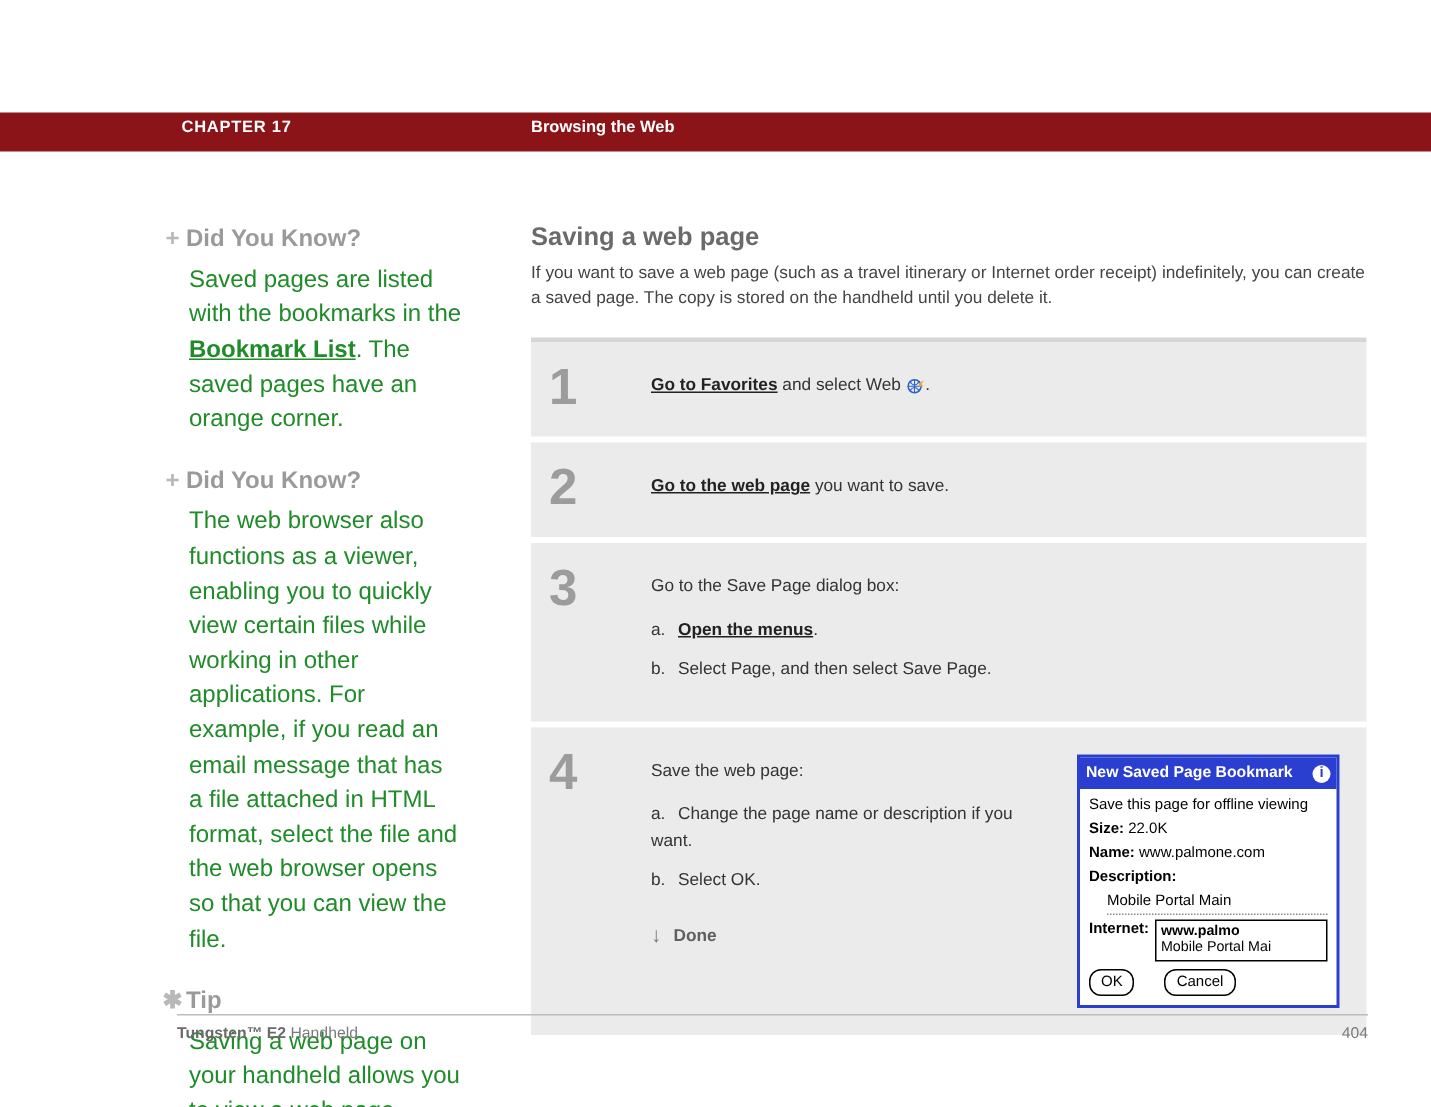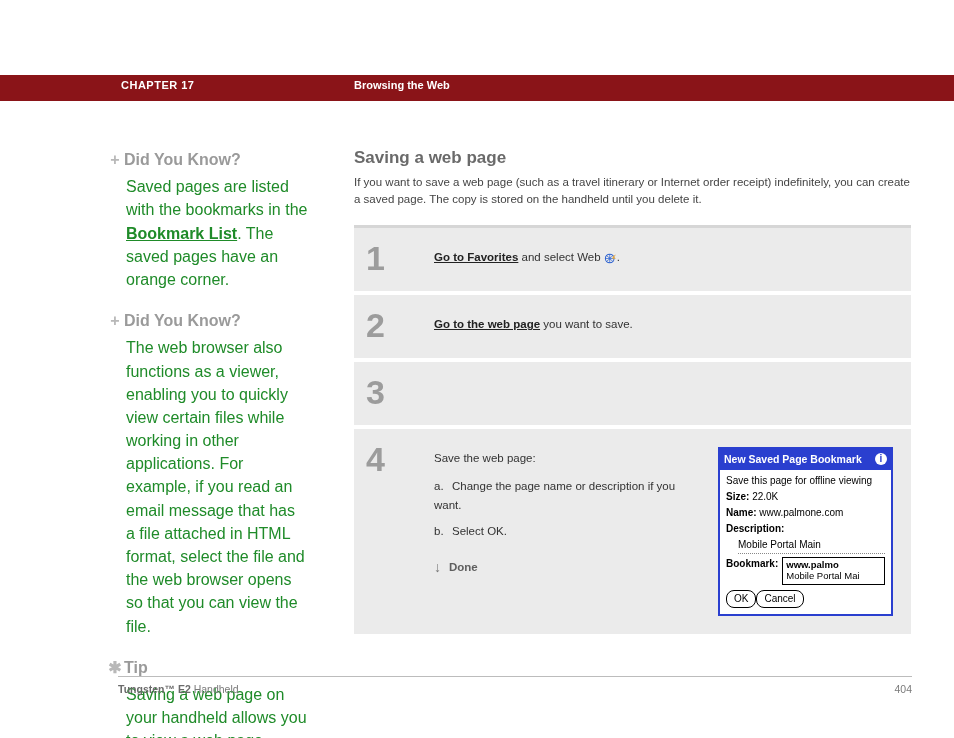--- a/index.html
+++ b/index.html
@@ -194,21 +194,21 @@
     font-size: 9.5px;
     line-height: 1.15;
     flex: 1;
   }
   .palm-shot .pbtn {
     display: inline-block;
     border: 1px solid #000;
     border-radius: 8px;
     padding: 1px 7px;
     font-size: 10px;
-    margin-right: 0;
+    margin-right: 20px;
     background: #fff;
   }
   .palm-shot .btns { margin-top: 5px; }
   .footer {
     position: absolute;
     left: 118px;
     right: 42px;
     top: 676px;
     border-top: 1px solid #bcbcbc;
     padding-top: 6px;
@@ -276,20 +276,27 @@
 
     <div class="step">
       <div class="num">2</div>
       <div class="body">
         <a class="link">Go to the web page</a><span> you want to save.</span>
       </div>
     </div>
 
     <div class="step">
       <div class="num">3</div>
+      <div class="body">
+        <div>Go to the Save Page dialog box:</div>
+        <ul class="sub">
+          <li><span class="l">a.</span><a class="link">Open the menus</a><span>.</span></li>
+          <li><span class="l">b.</span><span>Select Page, and then select Save Page.</span></li>
+        </ul>
+      </div>
     </div>
 
     <div class="step">
       <div class="num">4</div>
       <div class="body">
         <div class="two-col">
           <div class="col-left">
             <div>Save the web page:</div>
             <ul class="sub">
               <li><span class="l">a.</span><span>Change the page name or description if you want.</span></li>
@@ -304,21 +311,21 @@
               <span>New Saved Page Bookmark</span>
               <span class="info">i</span>
             </div>
             <div class="pbody">
               <div class="row">Save this page for offline viewing</div>
               <div class="row"><span class="lbl">Size:</span> <span>22.0K</span></div>
               <div class="row"><span class="lbl">Name:</span> <span>www.palmone.com</span></div>
               <div class="row"><span class="lbl">Description:</span></div>
               <span class="field">Mobile Portal Main</span>
               <div class="preview-row">
-                <span class="lbl">Bookmark:</span>
+                <span class="lbl">Internet:</span>
                 <div class="preview-box">
                   <b>www.palmo</b><br>
                   <span>Mobile Portal Mai</span>
                 </div>
               </div>
               <div class="btns">
                 <span class="pbtn">OK</span><span class="pbtn">Cancel</span>
               </div>
             </div>
           </div>

